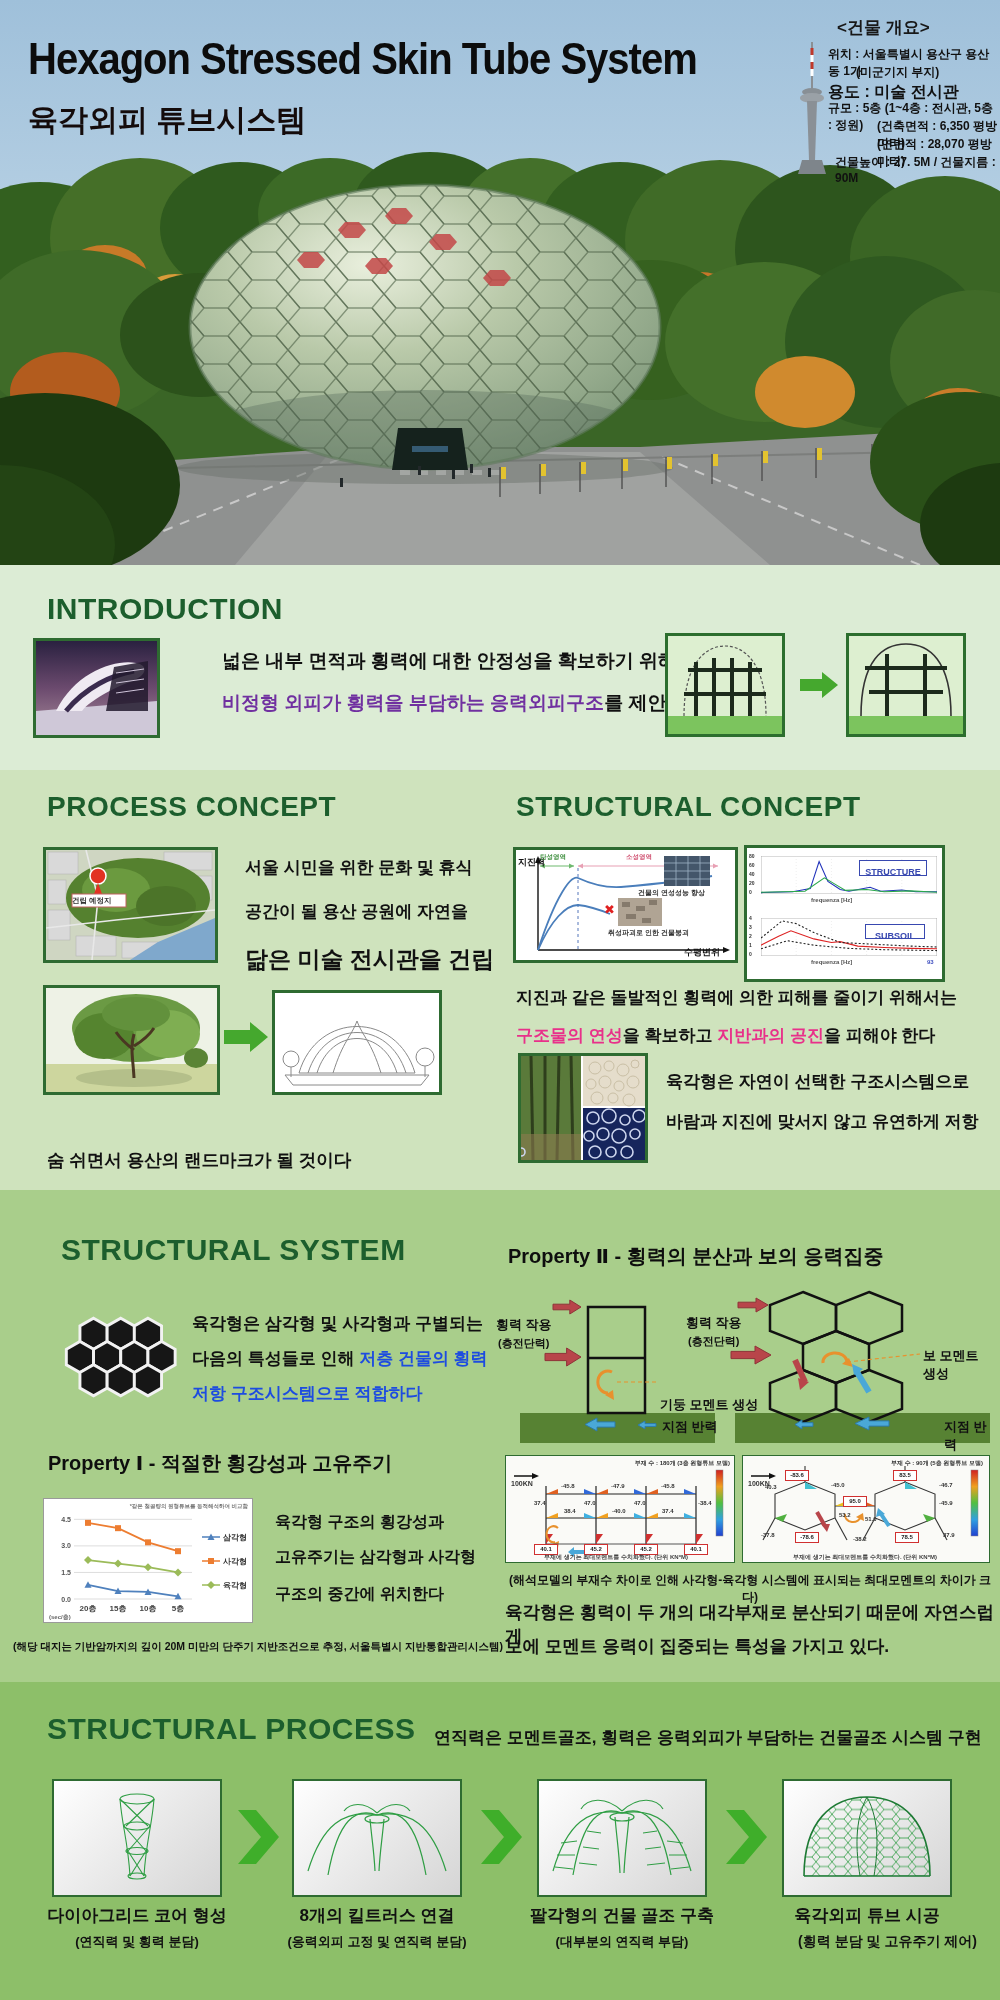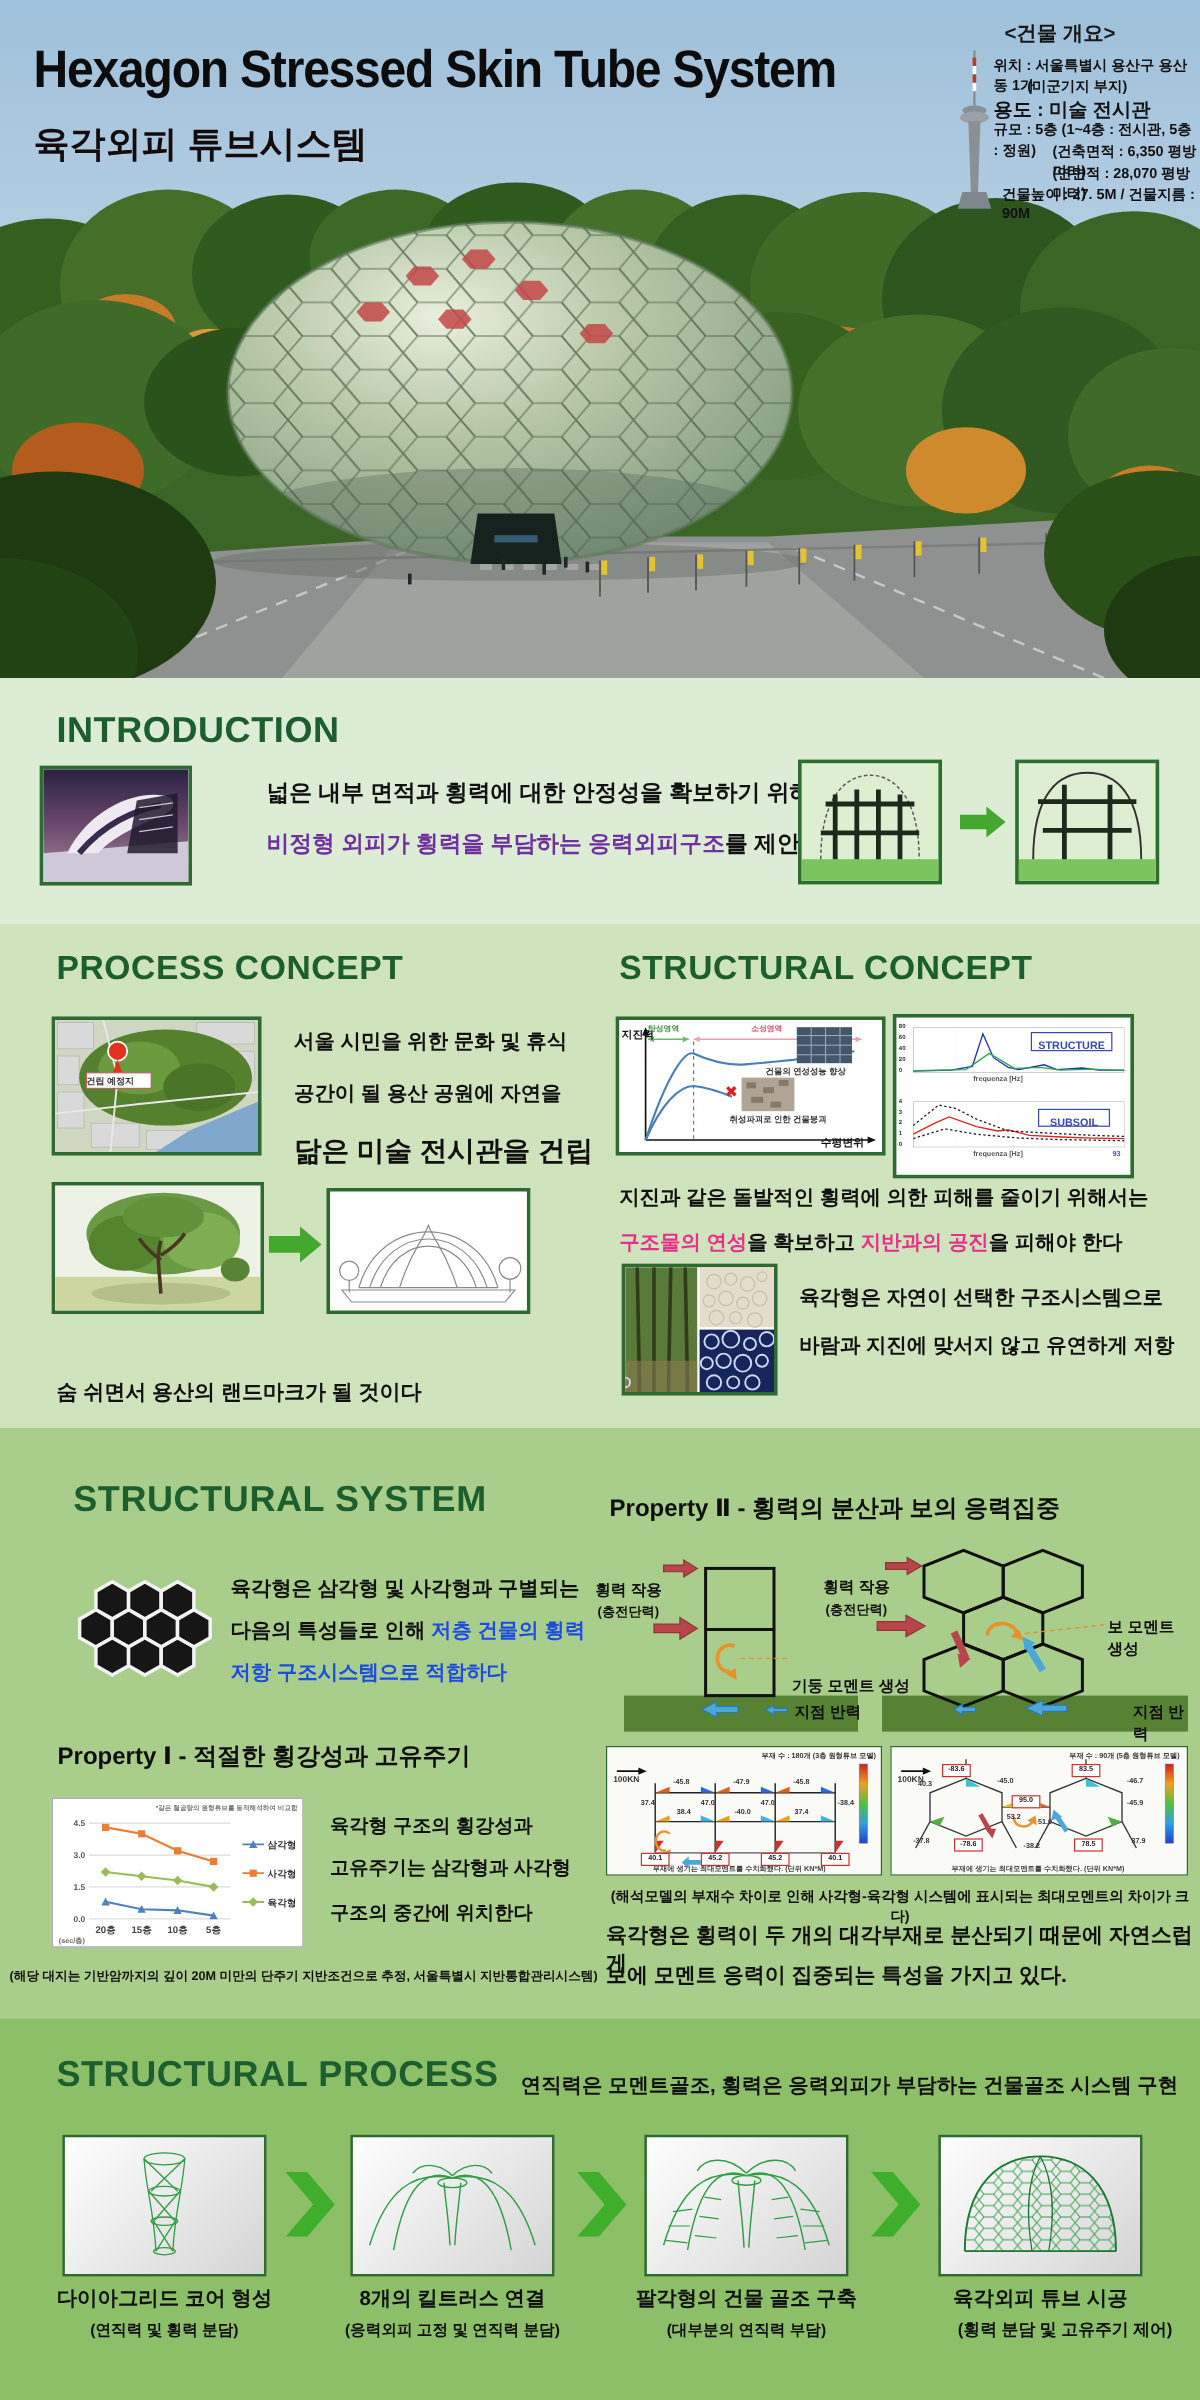--- a/index.html
+++ b/index.html
@@ -560,21 +560,21 @@
           <polygon points="104,64.125 108,68.125 104,72.125 100,68.125" fill="#9bbb59"></polygon>
           <polygon points="134,69.4375 138,73.4375 134,77.4375 130,73.4375" fill="#9bbb59"></polygon>
           <line x1="158" y1="86" x2="176" y2="86" stroke="#9bbb59" stroke-width="1.5"></line>
           <polygon points="167,82 171,86 167,90 163,86" fill="#9bbb59"></polygon>
           <text x="179" y="89" font-size="8" text-anchor="start" fill="#333" font-family="&quot;Liberation Sans&quot;,sans-serif" font-weight="bold">육각형</text>
         </svg>
     </div>
     <div class="abs kt" style="left:275px;top:322px;font-size:16px;">육각형 구조의 횡강성과</div>
     <div class="abs kt" style="left:275px;top:357px;font-size:16px;">고유주기는 삼각형과 사각형</div>
     <div class="abs kt" style="left:275px;top:394px;font-size:16px;">구조의 중간에 위치한다</div>
-    <div class="abs kt" style="left:8px;top:450px;width:495px;text-align:left;font-size:10.5px;">(해당 대지는 기반암까지의 깊이 20M 미만의 단주기 지반조건으로 추정, 서울특별시 지반통합관리시스템)</div>
+    <div class="abs kt" style="left:8px;top:450px;width:495px;text-align:right;font-size:10.5px;">(해당 대지는 기반암까지의 깊이 20M 미만의 단주기 지반조건으로 추정, 서울특별시 지반통합관리시스템)</div>
 
     <div class="abs" style="left:505px;top:265px;width:230px;height:108px;background:#fafaf7;border:1.5px solid #2e6b31;box-sizing:border-box;">
       <svg class="abs" style="left:0;top:0;" width="227" height="105" viewBox="0 0 227 105">
         <defs>
             <linearGradient id="cbar" x1="0" y1="0" x2="0" y2="1">
           <stop offset="0" stop-color="#d02020"></stop>
               <stop offset="0.25" stop-color="#f0a020"></stop>
               <stop offset="0.5" stop-color="#50c040"></stop>
               <stop offset="0.75" stop-color="#30a0e0"></stop>
               <stop offset="1" stop-color="#2040d0"></stop>

